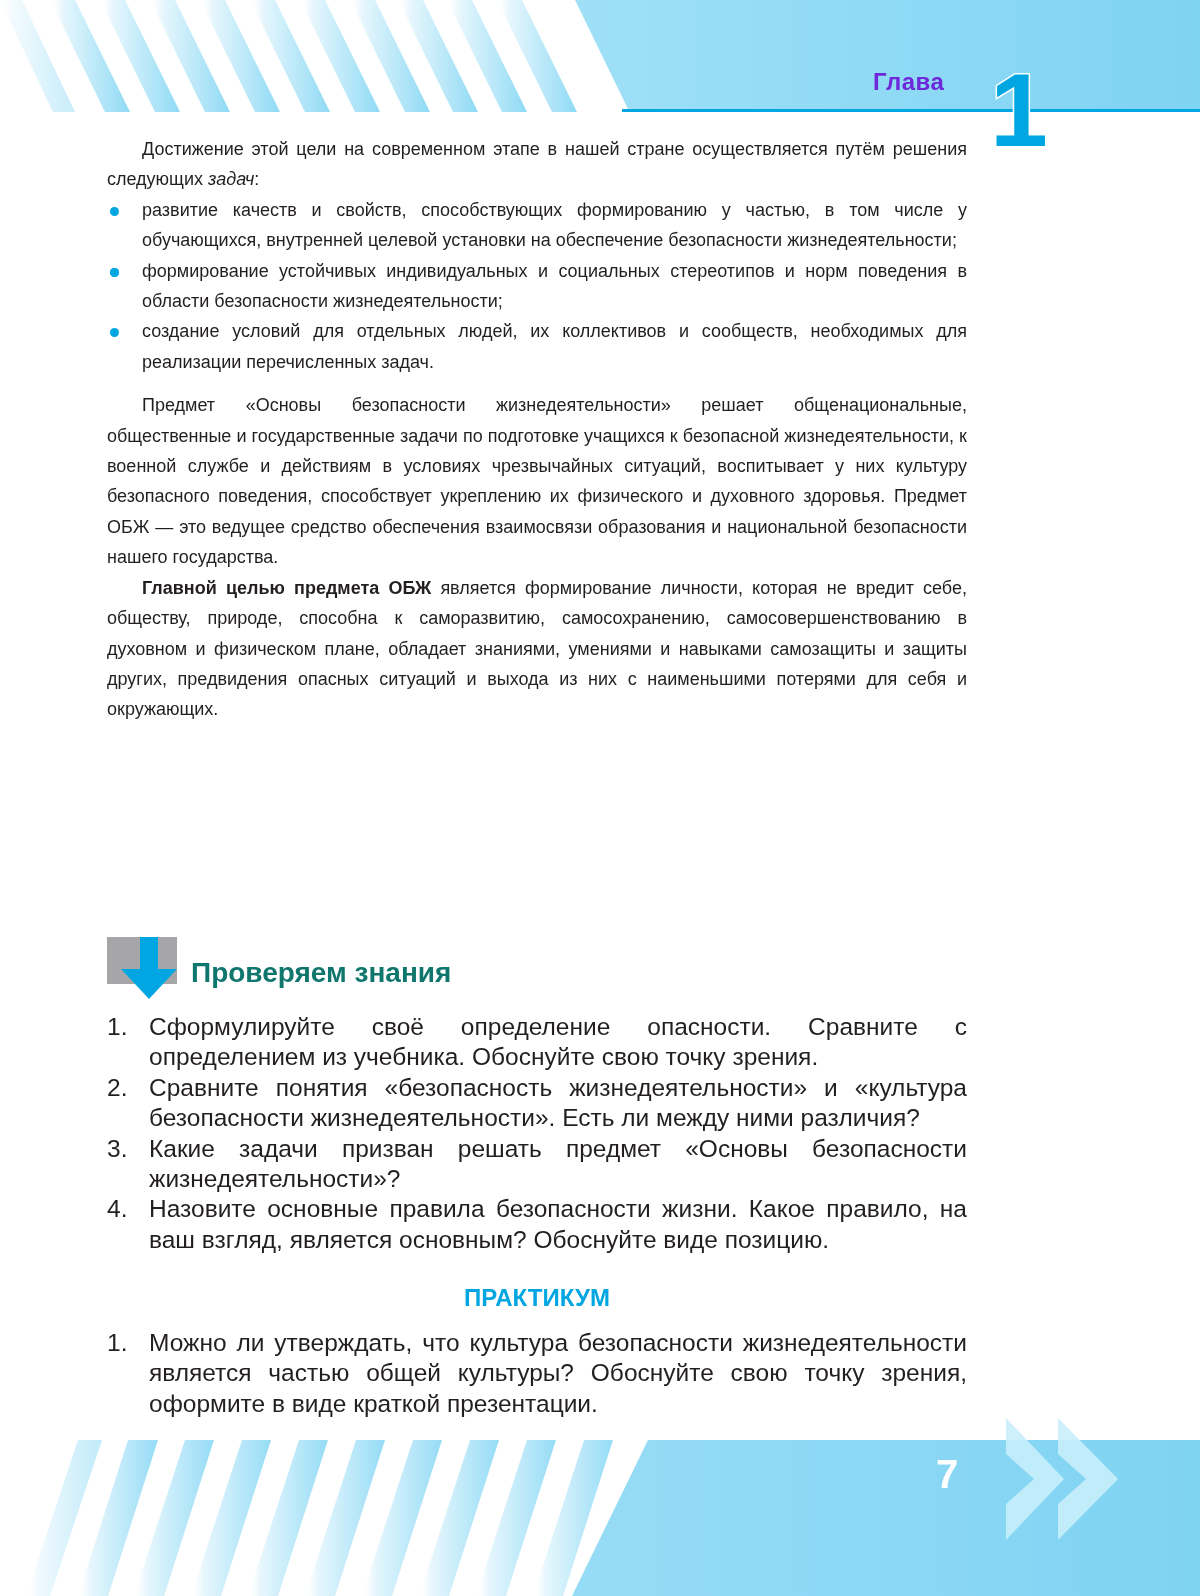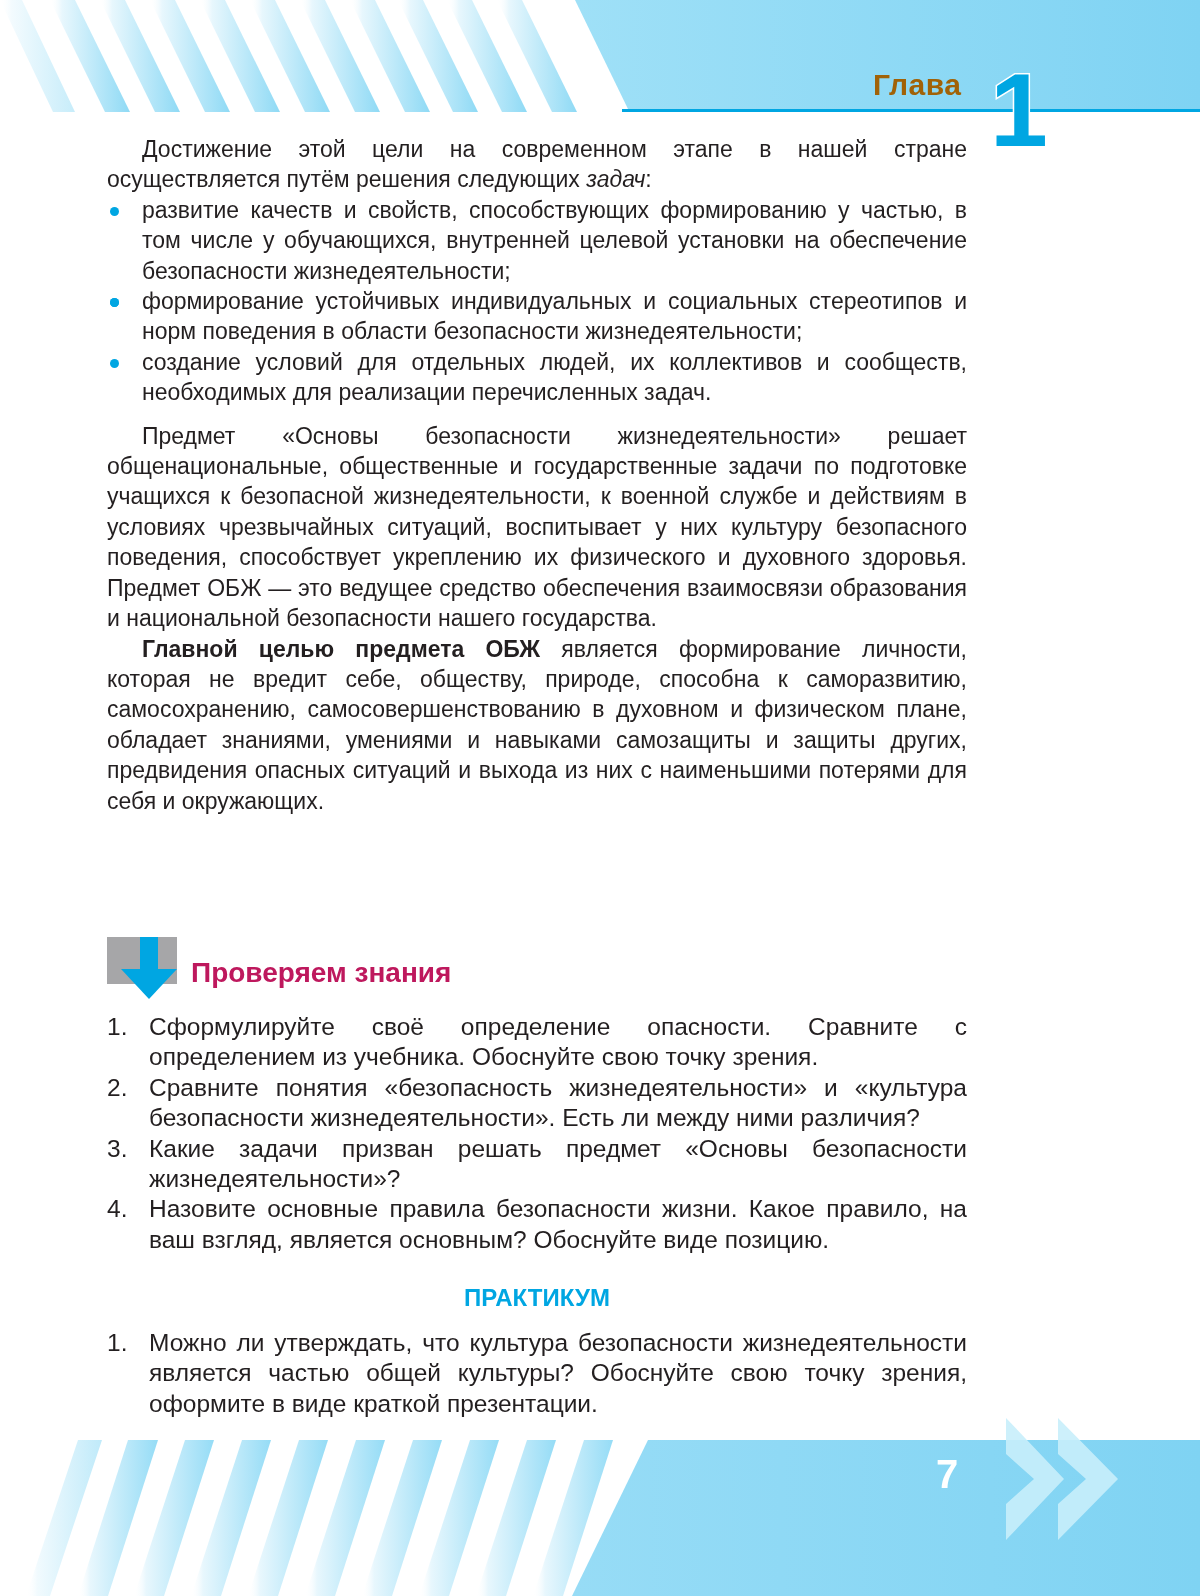--- a/index.html
+++ b/index.html
@@ -12,50 +12,50 @@
   .header-band {
     position: absolute; left: 0; top: 0; width: 1200px; height: 112px; overflow: hidden;
   }
   .header-fill {
     position: absolute; left: 0; top: 0; width: 1200px; height: 112px;
   }
   .header-rule {
     position: absolute; left: 622px; top: 109px; width: 578px; height: 4px; background: #00a6e2;
   }
   .chapter-label {
-    position: absolute; left: 873px; top: 68px; font-size: 30px; font-weight: bold; color: #a16207;
+    position: absolute; left: 873px; top: 68px; font-size: 24px; font-weight: bold; color: #6d28d9;
     letter-spacing: 0.5px;
   }
   .chapter-number {
     position: absolute; left: 990px; top: 58px; font-size: 104px; font-weight: bold; color: #00a6e2;
     line-height: 1; -webkit-text-stroke: 3px #ffffff; paint-order: stroke fill;
   }
 
   .content {
     position: absolute; left: 107px; top: 134px; width: 860px;
-    font-size: 23px; line-height: 30.4px;
+    font-size: 18px; line-height: 30.4px;
   }
   .p { text-align: justify; text-align-last: left; margin: 0; }
   .indent { text-indent: 35px; }
   .bullets { list-style: none; margin: 0; padding: 0; }
   .bullets li { position: relative; padding-left: 35px; text-align: justify; }
   .bullet-dot {
     position: absolute; left: 3px; top: 12px; width: 9px; height: 9px; border-radius: 50%; background: #00a6e2;
   }
   .gap { height: 13px; }
   .bold { font-weight: bold; }
 
   .section-head {
     position: absolute; left: 107px; top: 937px; height: 64px; width: 600px;
   }
   .sq {
     position: absolute; left: 0; top: 0; width: 70px; height: 47px; background: #a6a6a8;
   }
   .section-title {
-    position: absolute; left: 84px; top: 20px; font-size: 28px; font-weight: bold; color: #be185d;
+    position: absolute; left: 84px; top: 20px; font-size: 28px; font-weight: bold; color: #0f766e;
   }
 
   .questions {
     position: absolute; left: 107px; top: 1012px; width: 860px;
     font-size: 24.5px; line-height: 30.4px; margin: 0; padding: 0; list-style: none;
   }
   .questions li { position: relative; padding-left: 42px; text-align: justify; }
   .qnum { position: absolute; left: 0; top: 0; }
 
   .practicum-title {

